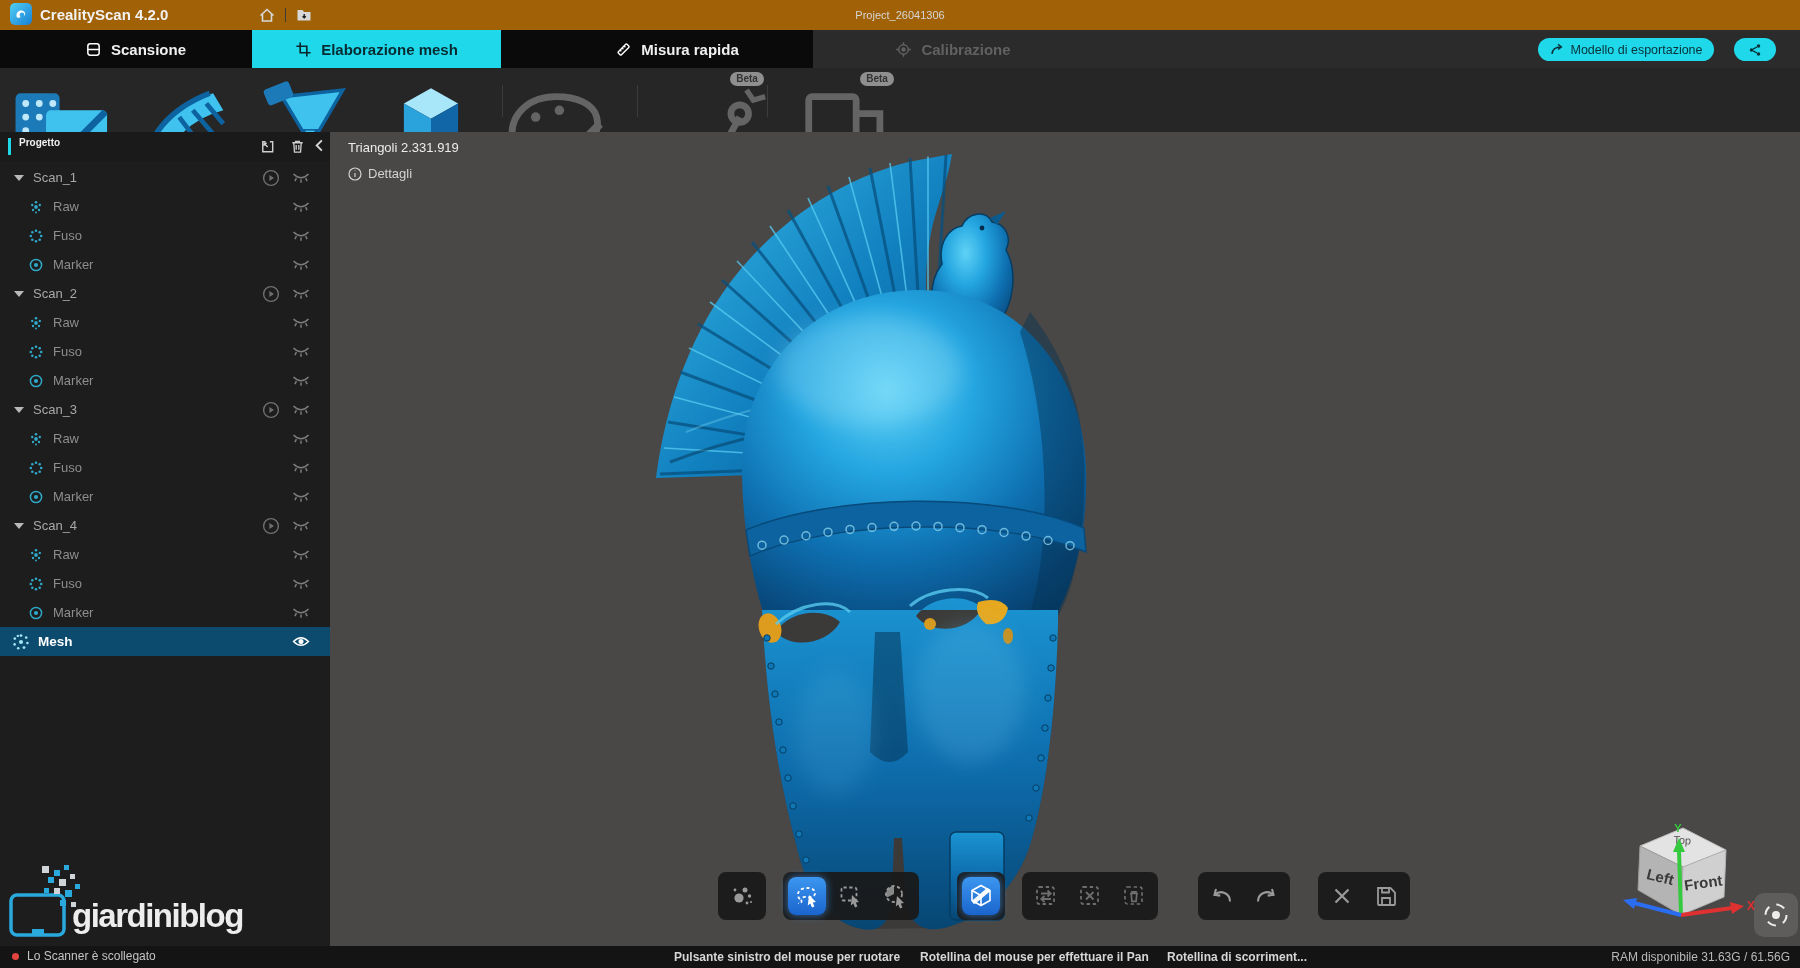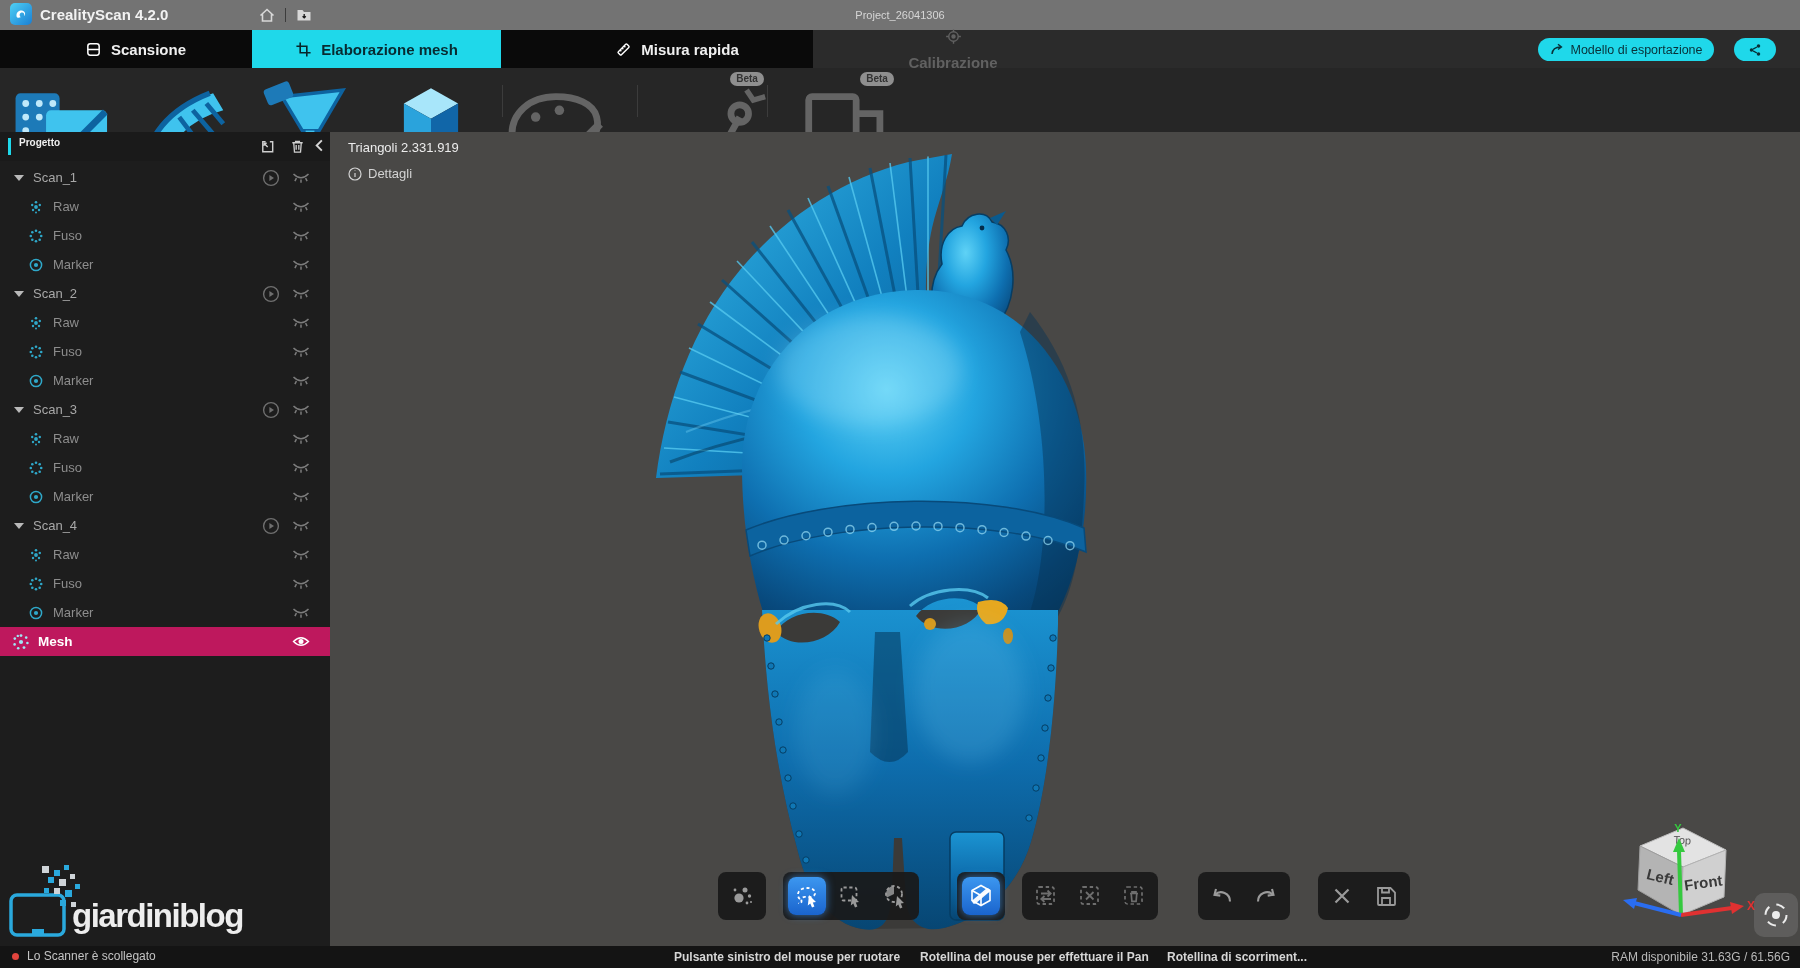--- a/index.html
+++ b/index.html
@@ -1,35 +1,35 @@
 <!DOCTYPE html>
 <html><head>
 <meta charset="utf-8">
 <style>
   * { margin:0; padding:0; box-sizing:border-box; }
   html,body { width:1800px; height:968px; }
   body { position:relative; background:#0c0c0c; font-family:"Liberation Sans",sans-serif; overflow:hidden; color:#ddd; }
   .icon svg { display:block; }
 
   
-  .titlebar { position:absolute; left:0; top:0; width:1800px; height:30px; background:#737373; }
+  .titlebar { position:absolute; left:0; top:0; width:1800px; height:30px; background:#a16207; }
   .app-id { position:absolute; left:10px; top:3px; display:flex; align-items:center; gap:8px; }
   .app-logo { width:22px; height:22px; border-radius:5px; background:linear-gradient(135deg,#4fd0f4,#1a7fd4); display:flex; align-items:center; justify-content:center; }
   .app-title { font-size:15px; font-weight:bold; color:#f2f2f2; }
   .tb-left-icons { position:absolute; left:258px; top:0; height:30px; display:flex; align-items:center; gap:9px; color:#d8d8d8; }
   .tb-div { width:1px; height:14px; background:#3c3c3c; }
   .project-title { position:absolute; left:0; right:0; top:0; height:30px; text-align:center; line-height:30px; font-size:11px; color:#d6d6d6; }
   .tb-right { position:absolute; right:0; top:0; height:30px; }
 
   
   .tabbar { position:absolute; left:0; top:30px; width:1800px; height:38px; background:#0a0a0a; }
   .calib-bg { position:absolute; left:813px; top:0; right:0; bottom:0; background:#2b2b2b; }
   .tab { position:absolute; top:0; height:38px; display:flex; align-items:center; justify-content:center; gap:9px; font-size:15px; font-weight:bold; color:#f0f0f0; cursor:pointer; }
   .tab.active { background:#1fd8ea; color:#082b31; }
-  .tab.disabled { color:#616161; cursor:default;flex-direction:column; }
+  .tab.disabled { color:#616161; cursor:default; }
   .export-btn { position:absolute; left:1538px; top:8px; width:176px; height:23px; border-radius:12px; background:#1fd8ea; color:#083038; display:flex; align-items:center; justify-content:center; gap:6px; font-size:12.5px; cursor:pointer; }
   .share-btn { position:absolute; left:1734px; top:8px; width:42px; height:23px; border-radius:12px; background:#1fd8ea; display:flex; align-items:center; justify-content:center; cursor:pointer; }
 
   
   .ribbon { position:absolute; left:0; top:68px; width:1800px; height:64px; background:#262626; }
   .tool { position:absolute; top:5px; width:122px; text-align:center; cursor:pointer; }
   .tool .icon { width:34px; height:34px; margin:0 auto; }
   .tool .tlab { font-size:12px; color:#dcdcdc; margin-top:2px; white-space:nowrap; }
   .tool.active .tlab { color:#ffffff; font-weight:bold; }
   .tool.disabled { cursor:default; }
@@ -45,21 +45,21 @@
   .sh-ico { position:absolute; top:6px; width:17px; height:17px; color:#cfcfcf; cursor:pointer; }
   .tree { position:absolute; left:0; top:31px; width:330px; }
   .trow { position:relative; height:29px; display:flex; align-items:center; font-size:13px; cursor:pointer; }
   .trow .caret { width:0; height:0; border-left:5px solid transparent; border-right:5px solid transparent; border-top:6px solid #b9b9b9; margin-left:14px; }
   .trow.group .tlabel { color:#a8a8a8; margin-left:9px; }
   .trow.item { padding-left:28px; }
   .trow.item .tlabel { color:#8d8d8d; margin-left:9px; }
   .trow .ti { width:16px; height:16px; color:#2fa8c9; }
   .trow .play { position:absolute; right:50px; width:18px; height:18px; color:#6f6f6f; }
   .trow .eye { position:absolute; right:20px; width:18px; height:13px; color:#7c7c7c; }
-  .trow.mesh { background:#be185d; padding-left:12px; }
+  .trow.mesh { background:#0c4a6e; padding-left:12px; }
   .trow.mesh .ti { width:18px; height:18px; color:#9fe7f5; }
   .trow.mesh .tlabel { color:#ffffff; font-weight:bold; margin-left:8px; font-size:13.5px; }
   .trow.mesh .eye { color:#ffffff; }
   .side-logo { position:absolute; left:8px; bottom:6px; width:258px; height:80px; }
 
   
   .viewport { position:absolute; left:330px; top:132px; width:1470px; height:814px; background:#494846; overflow:hidden; }
   .vp-info { position:absolute; left:18px; top:8px; }
   .vp-tri { font-size:13px; color:#ececec; }
   .vp-det { margin-top:11px; display:flex; align-items:center; gap:6px; font-size:13px; color:#d3d3d3; cursor:pointer; }

